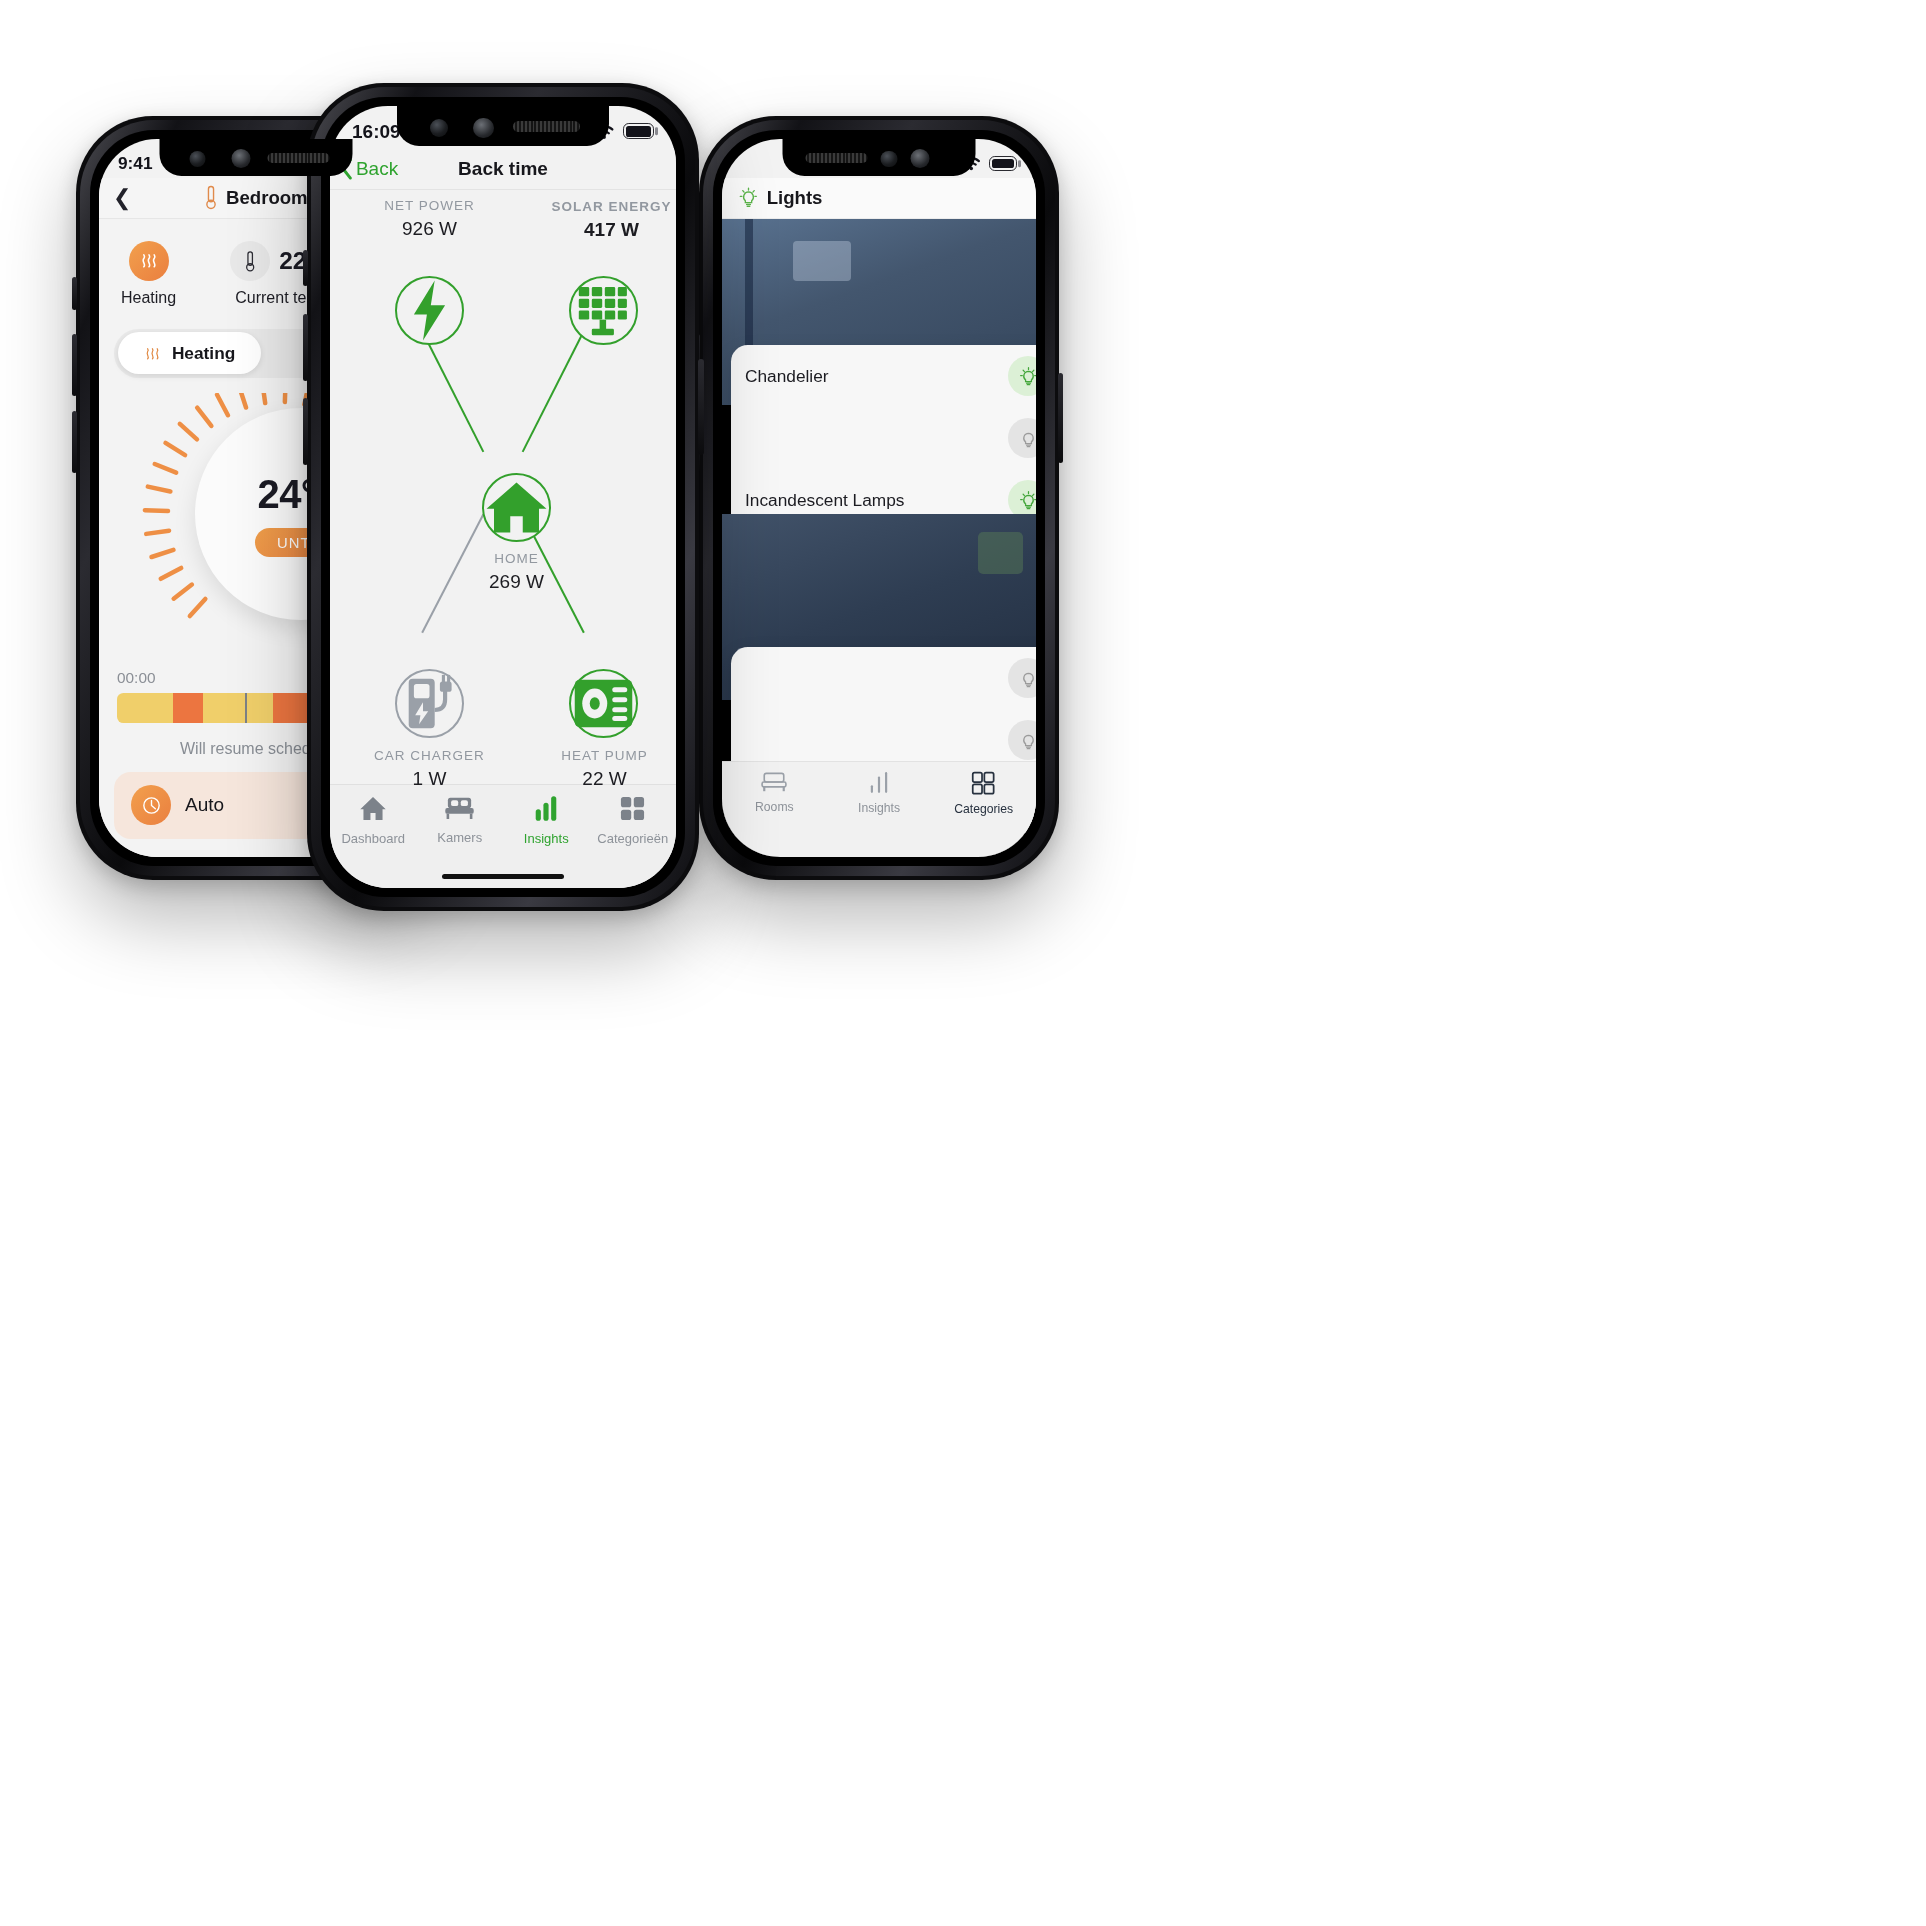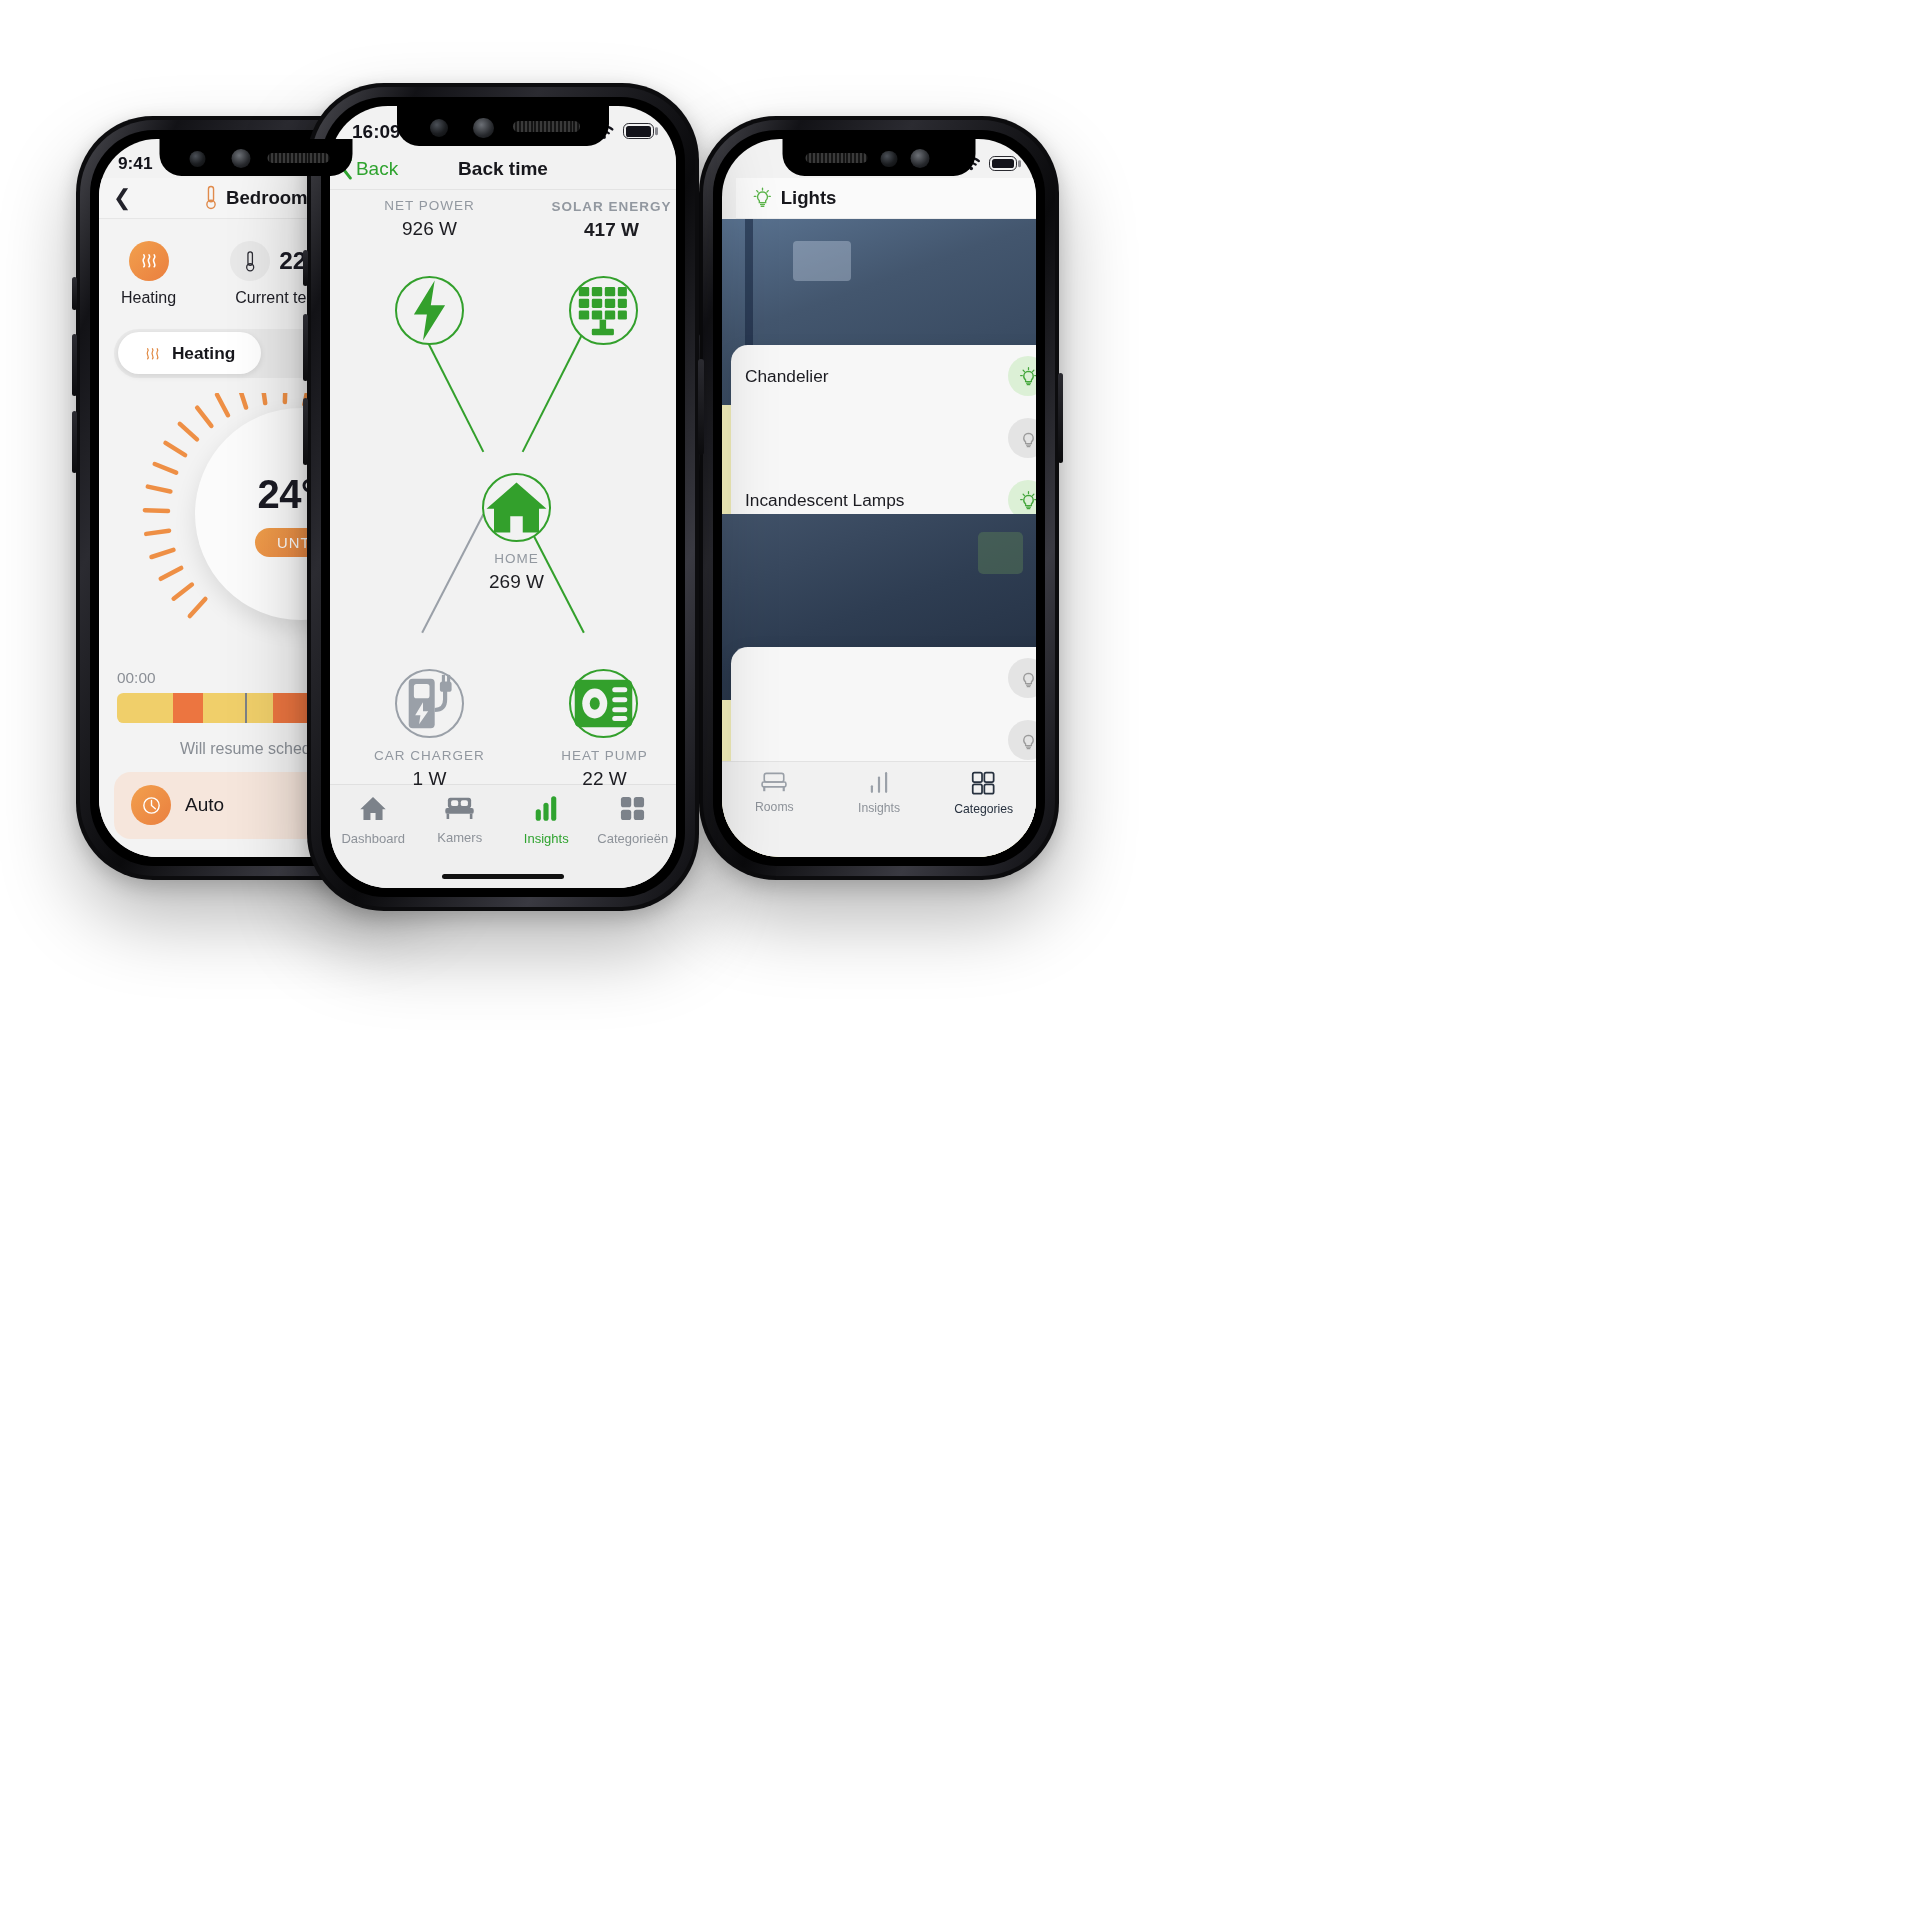--- a/index.html
+++ b/index.html
@@ -92,24 +92,24 @@
   .resume { text-align:center; font-size:16px; color:#888d94; margin-top:16.7px; }
   .autocard { margin:14px 15.4px 0; height:67px; border-radius:16.7px; background:#f6e6dc;
     display:flex; align-items:center; padding:0 16.7px; gap:14px; }
   .autocard .nm { font-size:19px; color:#17171c; flex:1; }
   .autocard .now { font-size:18.6px; color:#e0763a; }
 
   
   #phone-right { left:699px; top:116px; width:360px; height:764px; }
   .r-statusbar { position:absolute; top:0; left:0; right:0; height:39px; display:flex; align-items:center;
     justify-content:flex-end; gap:7.7px; padding:10.3px 19px 0; z-index:20; }
-  .r-nav { position:absolute; top:39px; left:14px; right:0; height:41px; display:flex; align-items:center;
+  .r-nav { position:absolute; top:39px; left:0; right:0; height:41px; display:flex; align-items:center;
     gap:9px; padding-left:16.7px; background:#fafafa; border-bottom:0.6px solid #ececec; }
   .r-title { font-size:18.6px; font-weight:600; color:#17171c; }
-  .r-body { position:absolute; top:80px; left:0; right:0; bottom:0; background:#fef9c3; }
+  .r-body { position:absolute; top:80px; left:0; right:0; bottom:0; background:#000000; }
   .photo { height:186px; position:relative; overflow:hidden; }
   .lightcard { position:absolute; left:9px; right:-26px; border-radius:16.7px; background:#f7f7f7;
     box-shadow:0 7.7px 19px rgba(0,0,0,.13); }
   .lrow { display:flex; align-items:center; height:62px; padding:0 14px; }
   .lrow .ln { flex:1; font-size:17.3px; color:#1c1c22; }
   .bulbbtn { width:40px; height:40px; border-radius:50%; display:flex; align-items:center; justify-content:center; }
   .bulbbtn.on { background:#dcf0d6; }
   .bulbbtn.off { background:#e4e4e4; }
   .r-tabbar { position:absolute; left:0; right:0; bottom:0; height:96px; background:#f1f1f1;
     border-top:0.6px solid #e2e2e2; display:flex; align-items:flex-start; padding-top:9px; }

